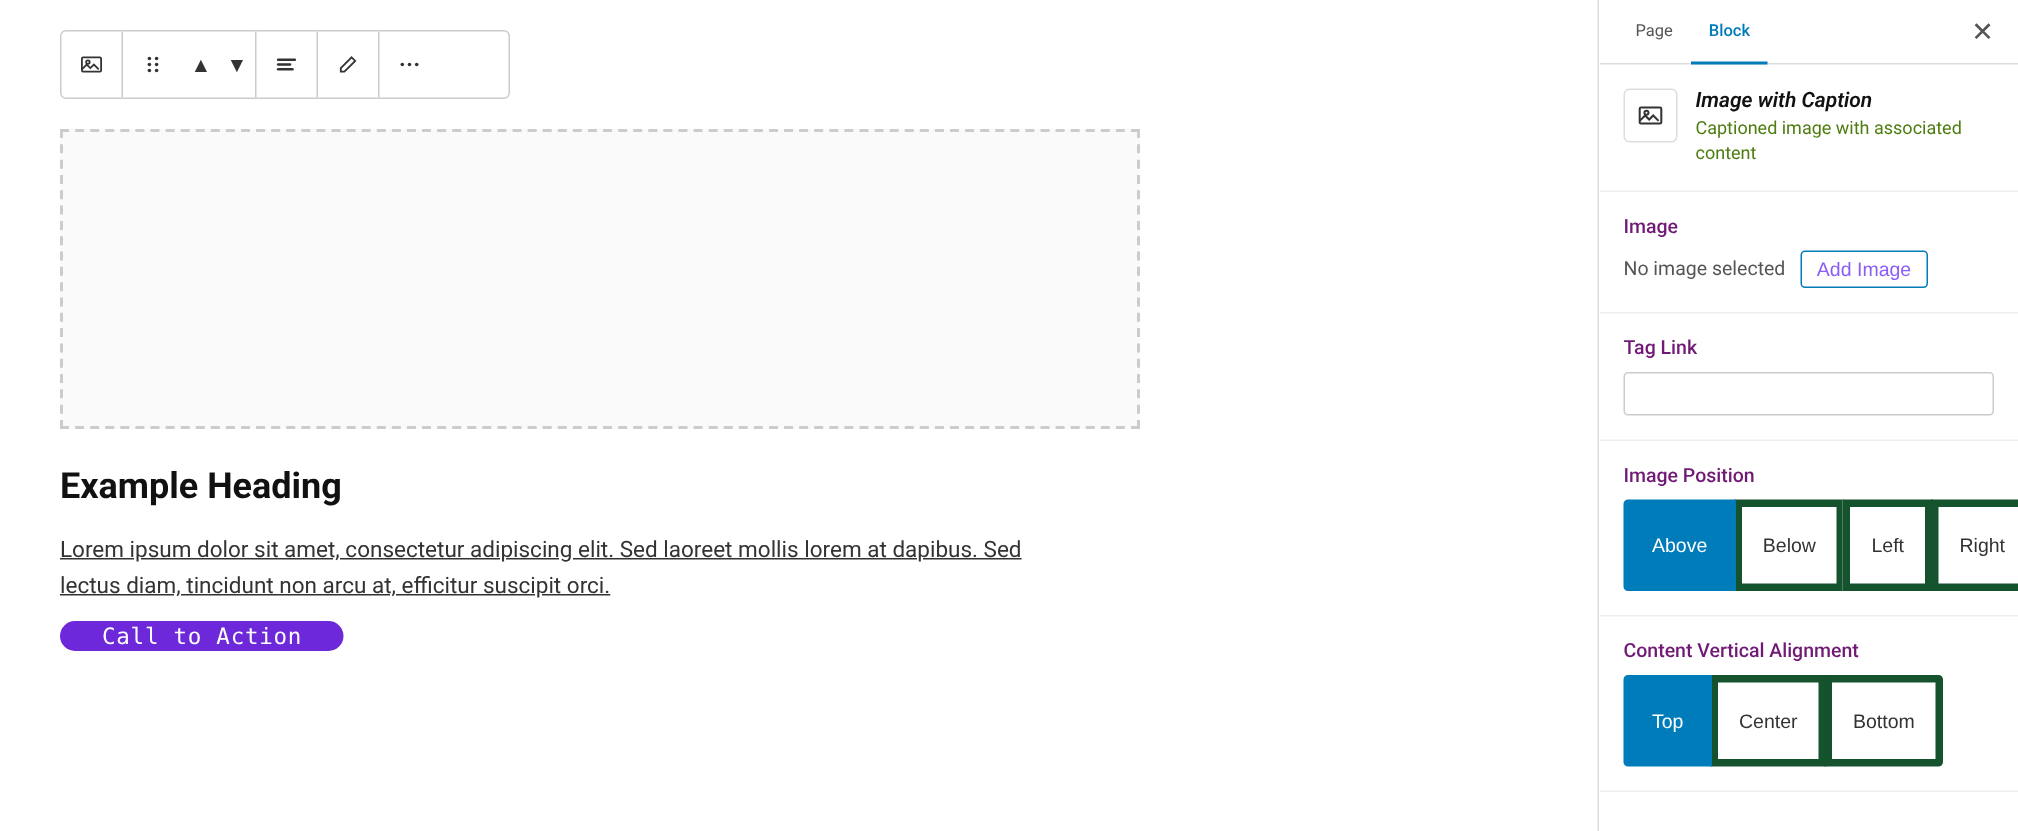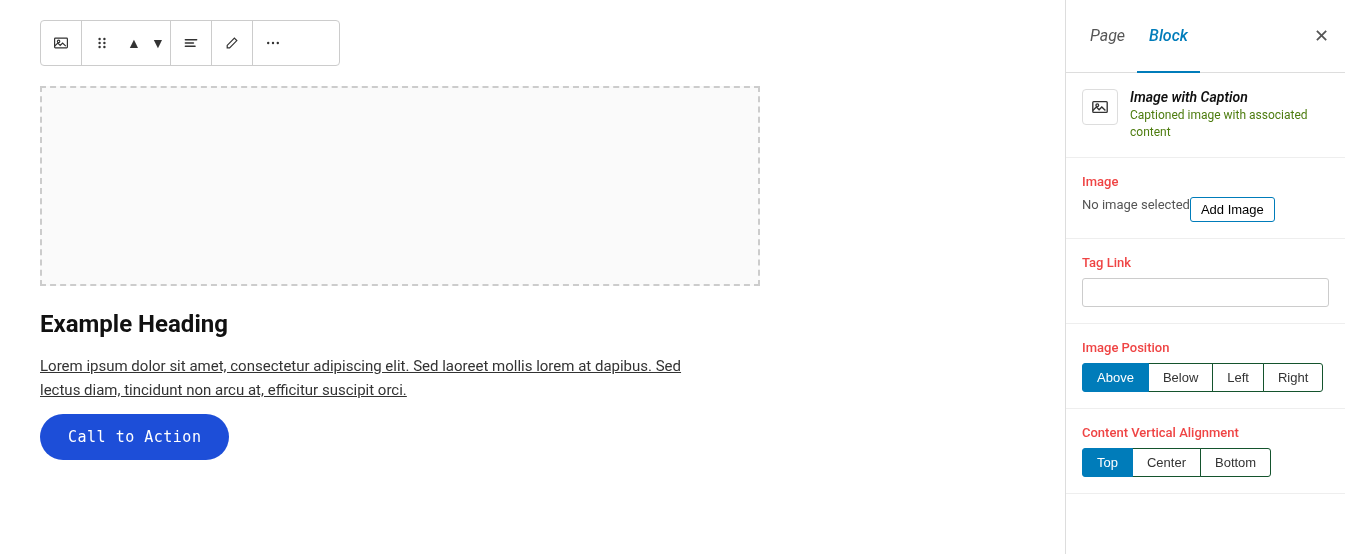--- a/index.html
+++ b/index.html
@@ -74,25 +74,25 @@
     .content-body {
       font-size: 15px;
       color: #333;
       line-height: 1.6;
       margin-bottom: 12px;
       text-decoration: underline;
       max-width: 680px;
     }
 
     .cta-button {
-      background: #1d4ed8;
+      background: #6d28d9;
       color: #fff;
       border: none;
       border-radius: 30px;
-      padding: 14px 28px;
+      padding: 1px 28px;
       font-size: 15px;
       font-family: monospace;
       cursor: pointer;
       letter-spacing: 0.5px;
     }
 
     
     .sidebar {
       width: 280px;
       background: #fff;
@@ -108,27 +108,26 @@
       border-bottom: 1px solid #ddd;
       padding: 0 12px;
       justify-content: space-between;
     }
 
     .sidebar-tabs-left {
       display: flex;
     }
 
     .tab {
-      padding: 26px 12px;
-      font-size: 16px;
+      padding: 14px 12px;
+      font-size: 11px;
       color: #555;
       cursor: pointer;
       border-bottom: 2px solid transparent;
       margin-bottom: -1px;
-      font-style: italic;
     }
     .tab.active {
       color: #007cba;
       border-bottom: 2px solid #007cba;
       font-weight: 500;
     }
 
     .close-btn {
       background: none;
       border: none;
@@ -170,36 +169,38 @@
       line-height: 1.4;
     }
 
     
     .sidebar-section {
       padding: 16px;
       border-bottom: 1px solid #eee;
     }
     .section-label {
       font-size: 13px;
-      color: #ef4444;
+      color: #701a75;
       font-weight: 500;
       margin-bottom: 8px;
     }
 
     .image-row {
       display: flex;
+      align-items: center;
+      gap: 10px;
     }
     .no-image-text {
       font-size: 13px;
       color: #555;
     }
     .add-image-btn {
       background: #fff;
       border: 1px solid #007cba;
-      color: #000000;
+      color: #8b5cf6;
       border-radius: 3px;
       padding: 4px 10px;
       font-size: 13px;
       cursor: pointer;
     }
 
     .text-input {
       width: 100%;
       border: 1px solid #ccc;
       border-radius: 3px;
@@ -208,23 +209,23 @@
       color: #333;
       outline: none;
     }
 
     
     .btn-group {
       display: flex;
       gap: 0;
     }
     .btn-group-item {
-      border: 1px solid #14532d;
-      background: #fff;
-      padding: 6px 14px;
+      border: 5px solid #14532d;
+      background: #fff;
+      padding: 18px 14px;
       font-size: 13px;
       cursor: pointer;
       color: #333;
       margin-right: -1px;
     }
     .btn-group-item:first-child {
       border-radius: 3px 0 0 3px;
     }
     .btn-group-item:last-child {
       border-radius: 0 3px 3px 0;

